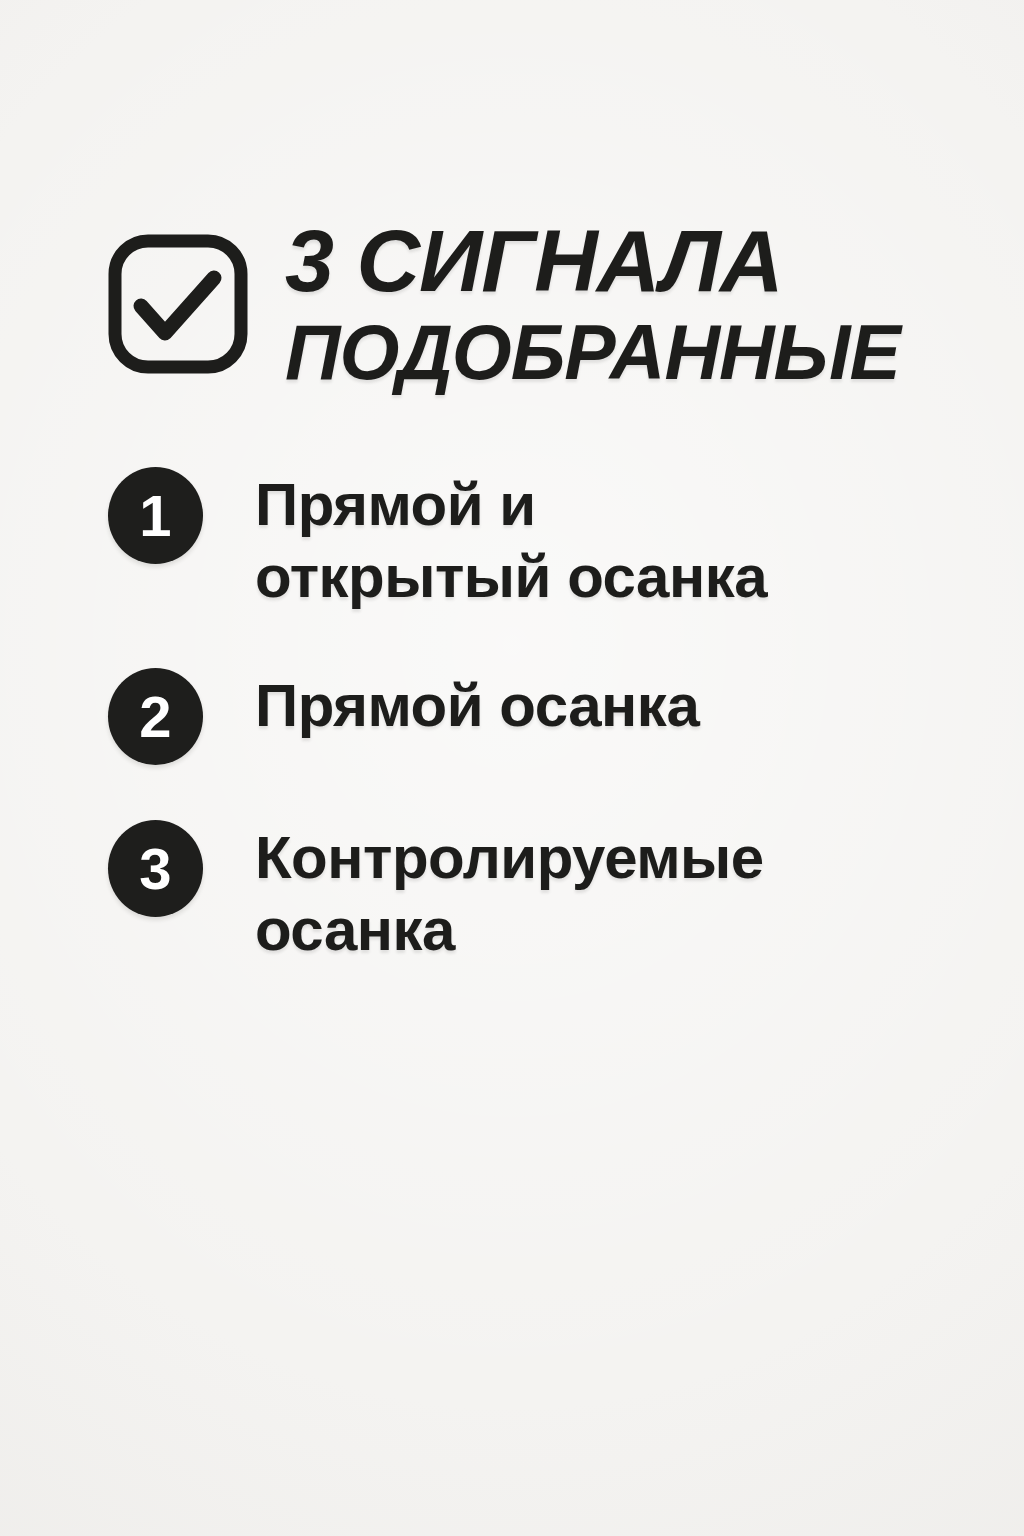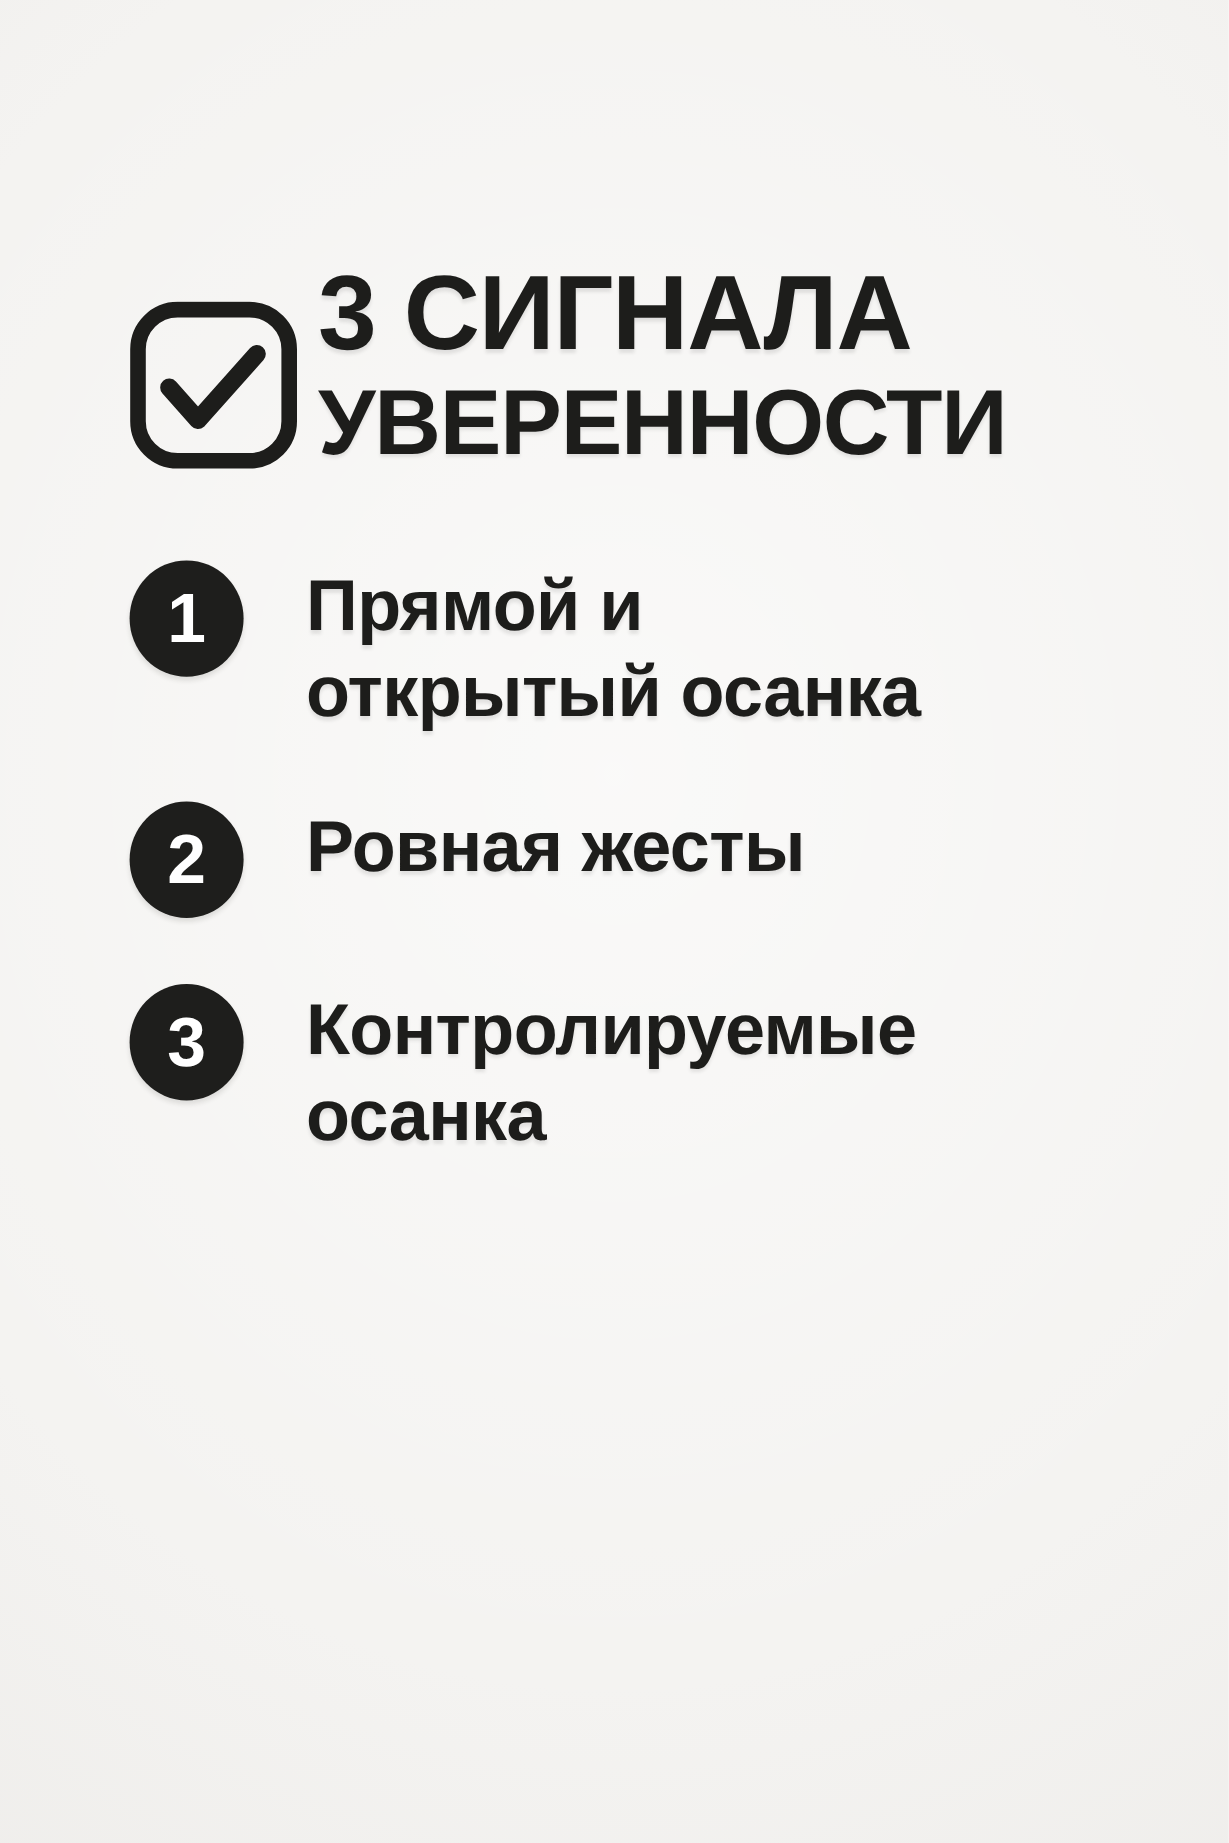--- a/index.html
+++ b/index.html
@@ -19,22 +19,23 @@
         rgba(255,255,255,0.0) 55%,
         rgba(214,211,206,0.30) 100%),
       #f4f3f1;
     color: #1d1d1b;
     overflow: hidden;
     padding: 217px 80px 0 108px;
   }
 
   .header {
     display: flex;
-    align-items: flex-end;
-    gap: 17px;
+    align-items: center;
+    gap: 37px;
+    font-style: italic;
   }
 
   .checkbox-icon {
     flex: 0 0 auto;
     width: 140px;
     height: 140px;
     display: block;
   }
 
   .title-block {
@@ -113,36 +114,36 @@
 <div class="page">
 
   <div class="header">
     <svg class="checkbox-icon" viewBox="0 0 140 140" xmlns="http://www.w3.org/2000/svg" aria-hidden="true">
       <rect x="7" y="7" width="126" height="126" rx="33" ry="33" fill="none" stroke="#1d1d1b" stroke-width="13"></rect>
       <path d="M33 72 L57 99 L106 44" fill="none" stroke="#1d1d1b" stroke-width="15" stroke-linecap="round" stroke-linejoin="round"></path>
     </svg>
 
     <div class="title-block">
       <div class="title-line1">3 СИГНАЛА</div>
-      <div class="title-line2">УВЕРЕННОСТИ</div>
+      <div class="title-line2">ПОДОБРАННЫЕ</div>
     </div>
   </div>
 
 
   <div class="list">
 
     <div class="item">
       <div class="badge">1</div>
       <div class="item-text">Прямой и
 открытый осанка</div>
     </div>
 
     <div class="item">
       <div class="badge">2</div>
-      <div class="item-text">Ровная жесты</div>
+      <div class="item-text">Прямой осанка</div>
     </div>
 
     <div class="item">
       <div class="badge">3</div>
       <div class="item-text">Контролируемые
 осанка</div>
     </div>
 
   </div>
 </div>

